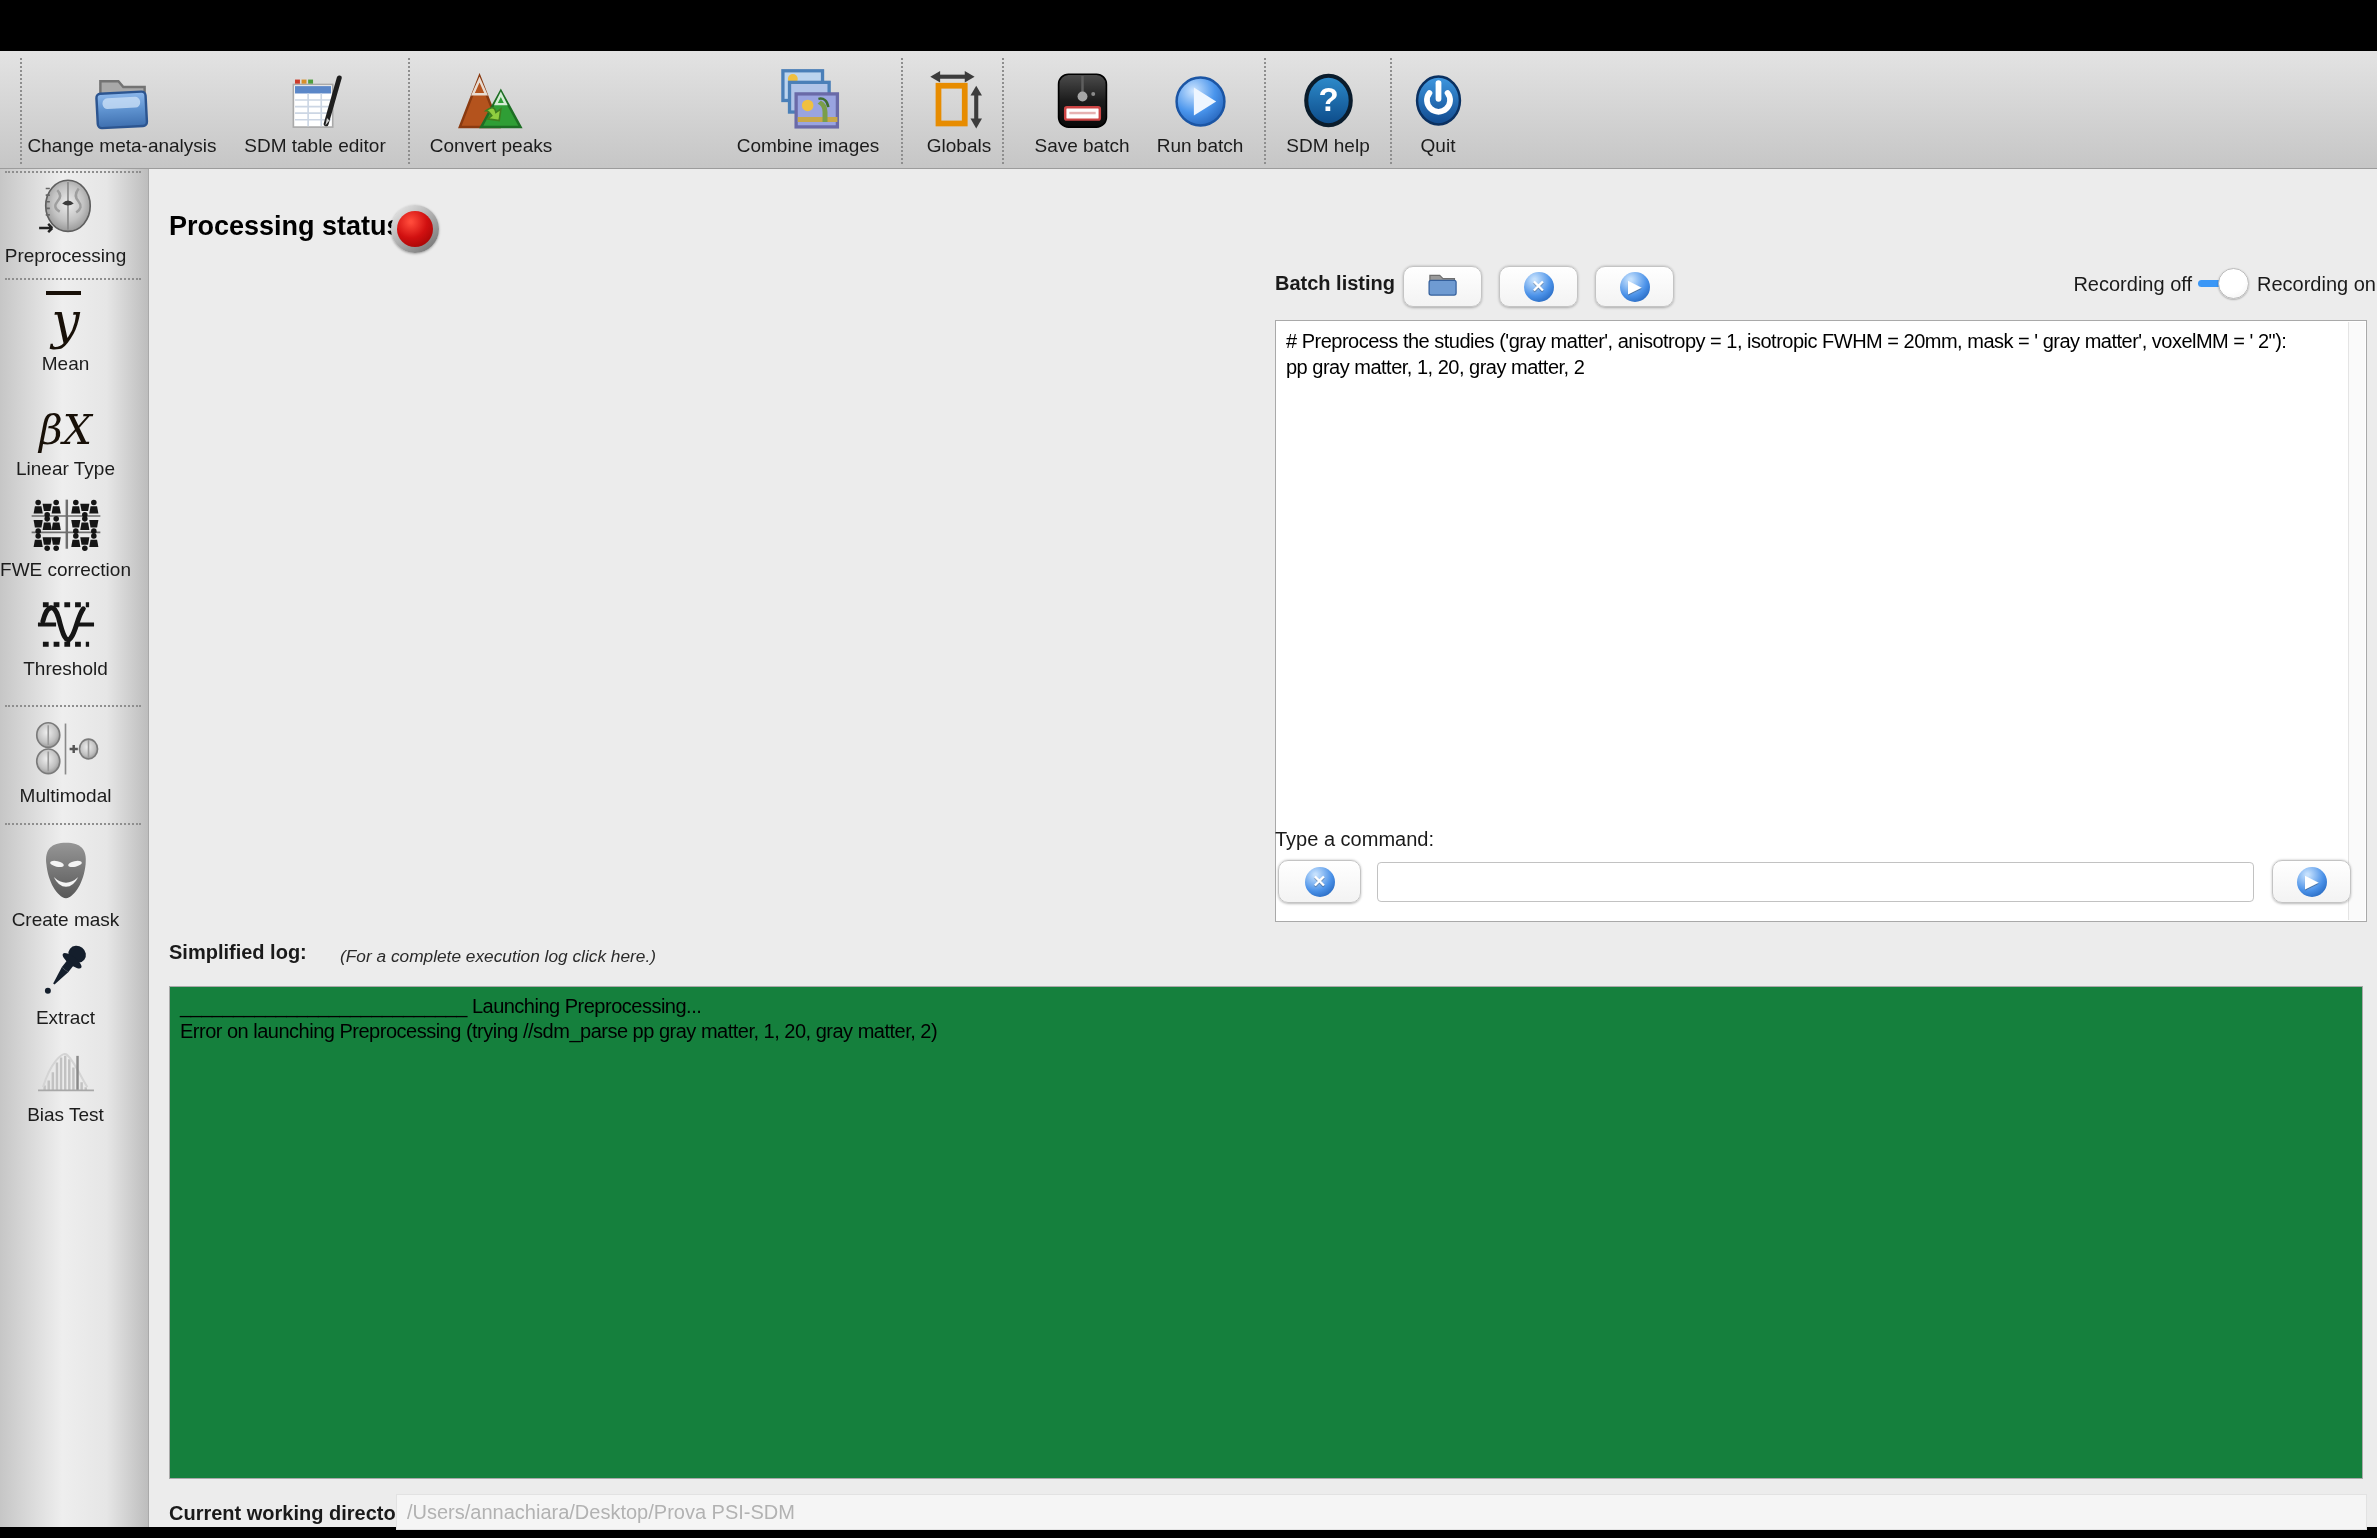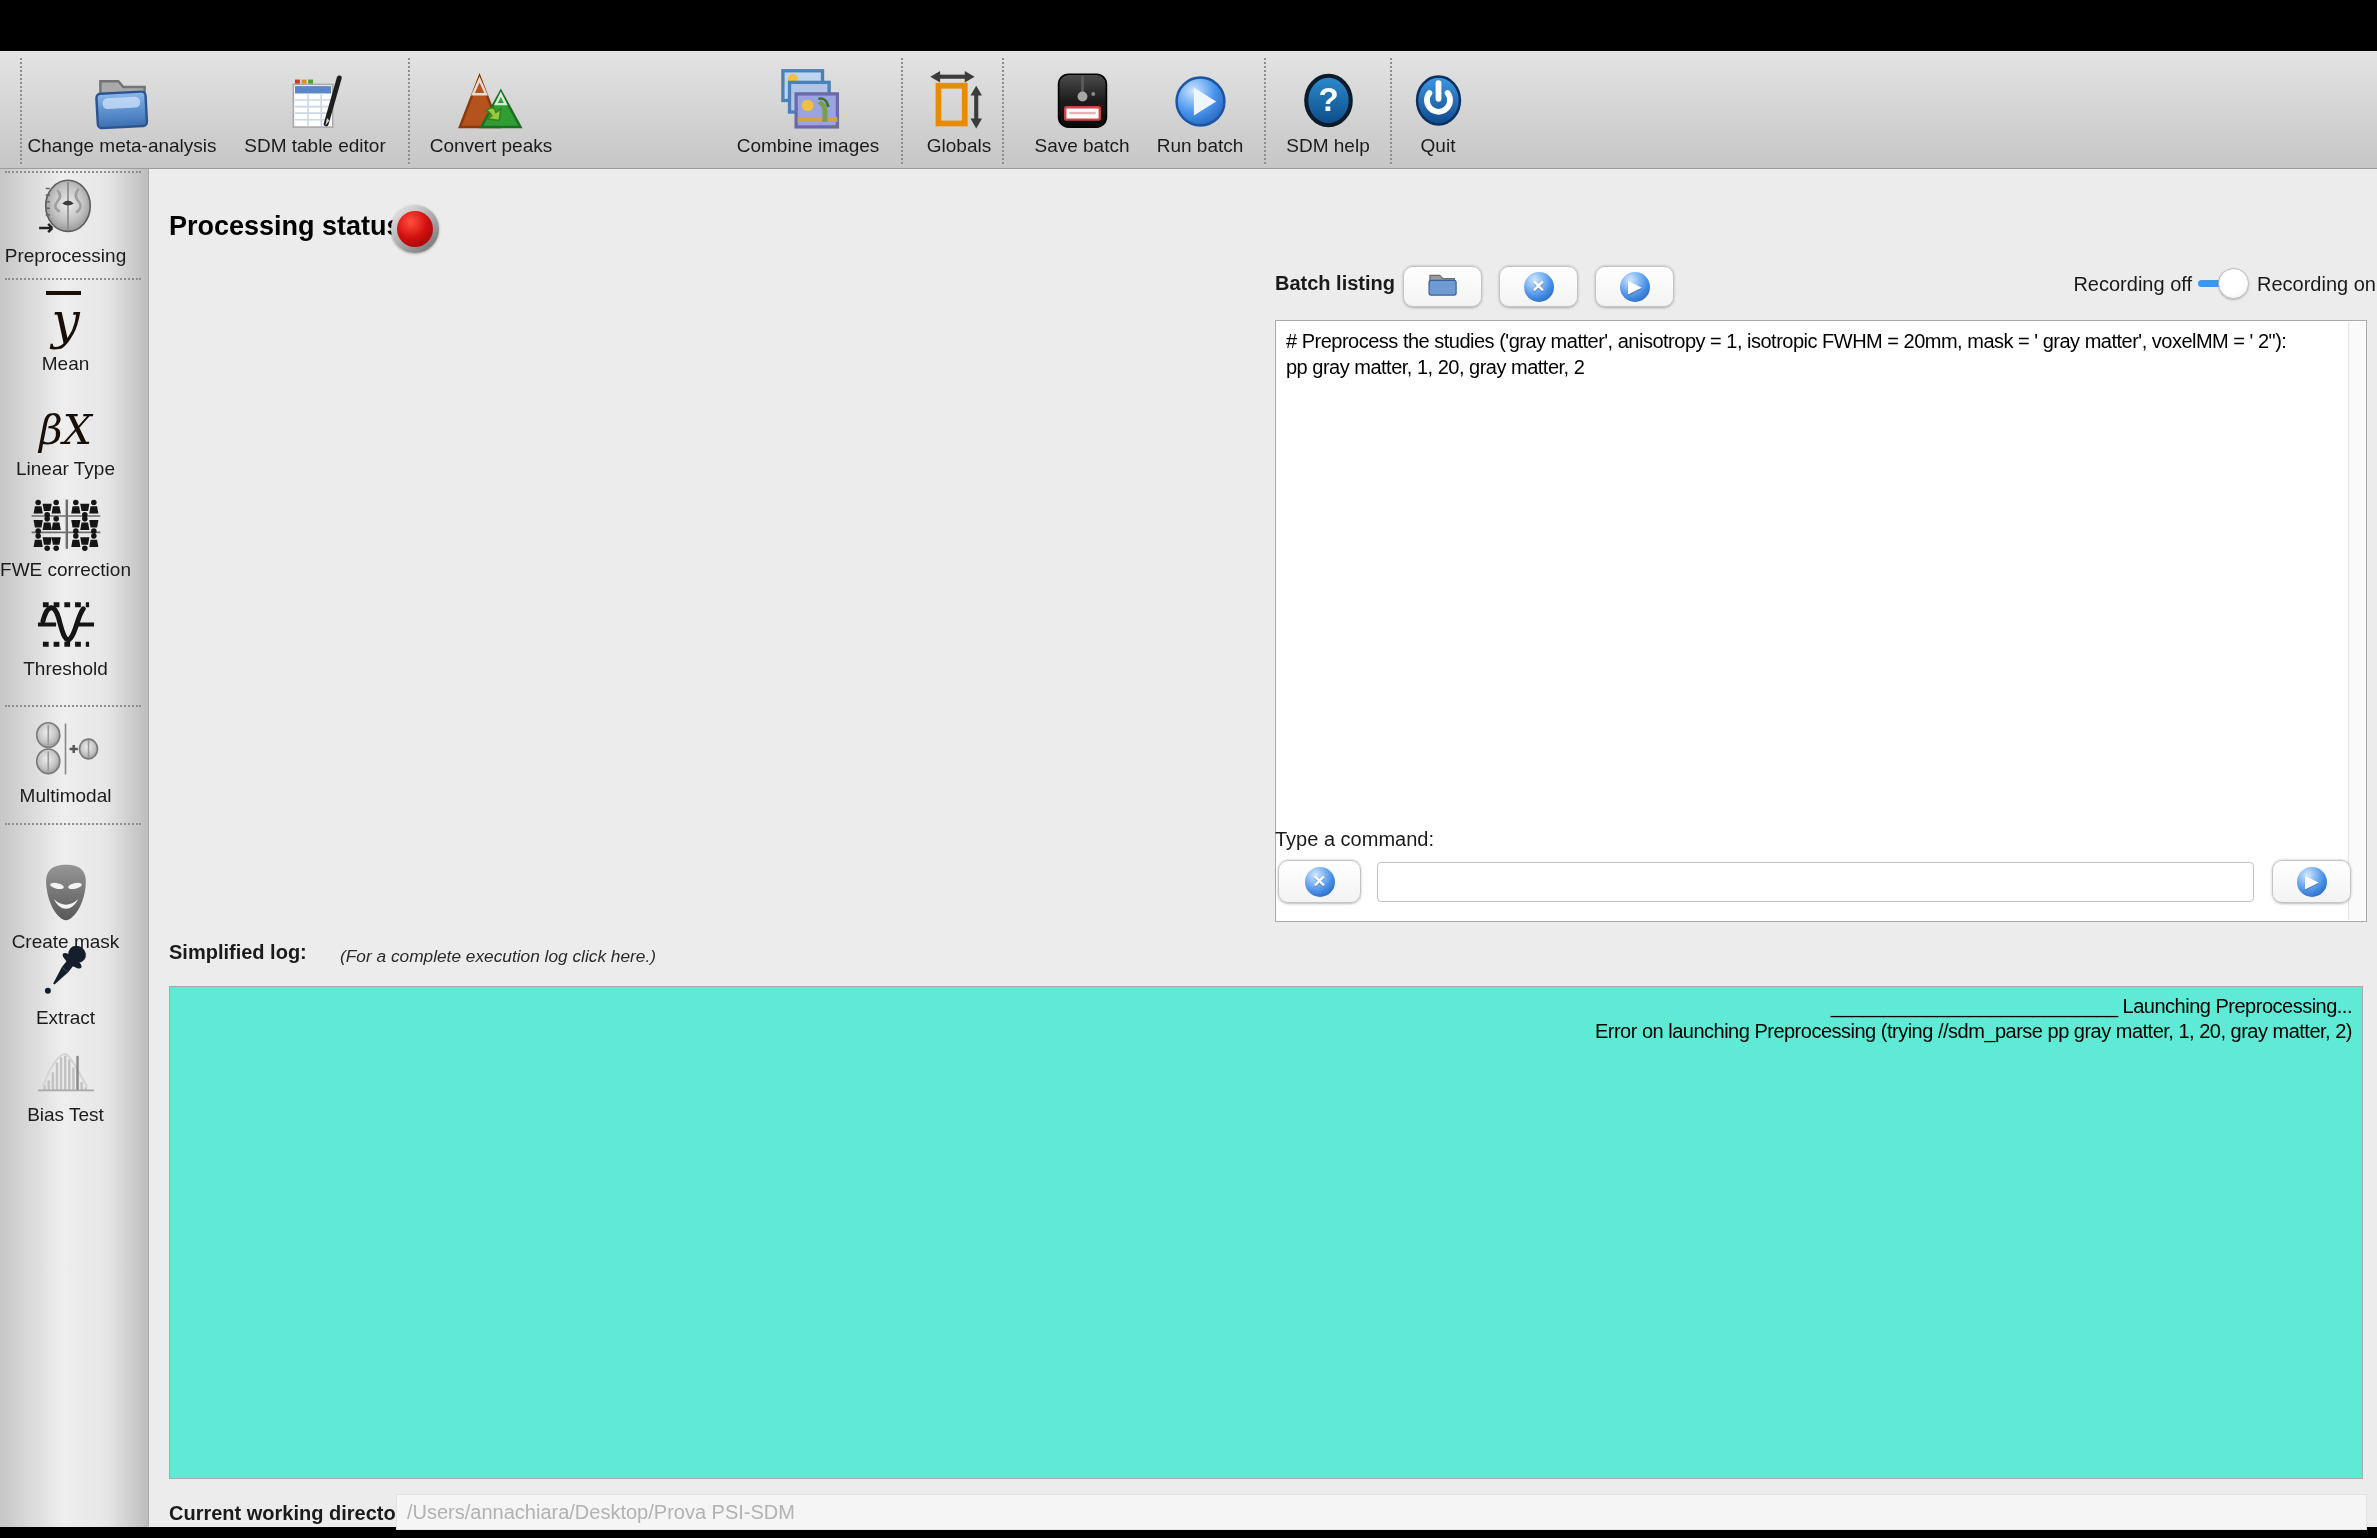--- a/index.html
+++ b/index.html
@@ -69,23 +69,23 @@
   .batch-text::after{content:"";position:absolute;top:0.8px;bottom:0.8px;right:0.8px;width:16.5px;
     background:#fafafa;border-left:0.8px solid #e4e4e4;}
 
   .cmd-label{position:absolute;left:1275px;top:828px;font-size:20px;}
   .cmd-input{position:absolute;left:1377px;top:862px;width:877px;height:40px;background:#fff;
     border:0.8px solid #c2c2c2;border-radius:4.1px;box-sizing:border-box;font-size:20px;
     padding:0 10px;font-family:"Liberation Sans",sans-serif;}
 
   .log-label{position:absolute;left:169px;top:941px;font-size:20px;font-weight:bold;}
   .log-note{position:absolute;left:340px;top:946px;font-size:17.3px;font-style:italic;color:#2a2a2a;cursor:pointer;}
-  .log-text{position:absolute;left:169px;top:986px;width:2194px;height:493px;background:#5eead4;
+  .log-text{position:absolute;left:169px;top:986px;width:2194px;height:493px;background:#15803d;
     border:0.8px solid #a9a9a9;box-sizing:border-box;padding:6.6px 10px;
-    font-size:20px;letter-spacing:-0.5px;line-height:25.6px;color:#000;cursor:text;text-align:right;}
+    font-size:20px;letter-spacing:-0.5px;line-height:25.6px;color:#000;cursor:text;}
 
   .cwd-label{position:absolute;left:169px;top:1502px;font-size:20px;font-weight:bold;}
   .cwd-field{position:absolute;left:396px;top:1494px;width:1971px;height:36px;background:#f5f5f5;
     border:0.8px solid #e2e2e2;box-sizing:border-box;font-size:20px;line-height:35px;
     color:#b2b2b2;padding:0 10px;white-space:nowrap;overflow:hidden;}
 </style>
 </head>
 <body>
 
 <div id="app">
@@ -356,21 +356,21 @@
           <path d="M21 6 v24 M21 38 v24" stroke="#9a9a9a" stroke-width="2"></path>
           <line x1="42" y1="4" x2="42" y2="66" stroke="#8a8a8a" stroke-width="2"></line>
           <path d="M47 35 h10 M52 30 v10" stroke="#555" stroke-width="3"></path>
           <ellipse cx="70" cy="35" rx="11" ry="12" fill="url(#g-mb)" stroke="#7a7a7a" stroke-width="2"></ellipse>
           <path d="M70 24 v22" stroke="#9a9a9a" stroke-width="2"></path>
         </svg>
       </div>
       <div class="sb-label">Multimodal</div>
     </div>
 
-    <div class="sb-item" style="top:692px">
+    <div class="sb-item" style="top:670px">
       <div class="sb-icon">
         <svg width="54" height="63" viewBox="0 0 66 76">
           <defs>
               <linearGradient id="g-mask" x1="0" y1="0" x2="0" y2="1">
             <stop offset="0" stop-color="#969696"></stop>
                 <stop offset="1" stop-color="#585858"></stop>
               </linearGradient>
             </defs>
           <path d="M33 4 C15 4 7 12 9 30 C11 52 22 70 33 72 C44 70 55 52 57 30 C59 12 51 4 33 4 Z" fill="url(#g-mask)"></path>
           <ellipse cx="22" cy="30" rx="8.5" ry="3.4" fill="#f4f4f4" transform="rotate(12 22 30)"></ellipse>

